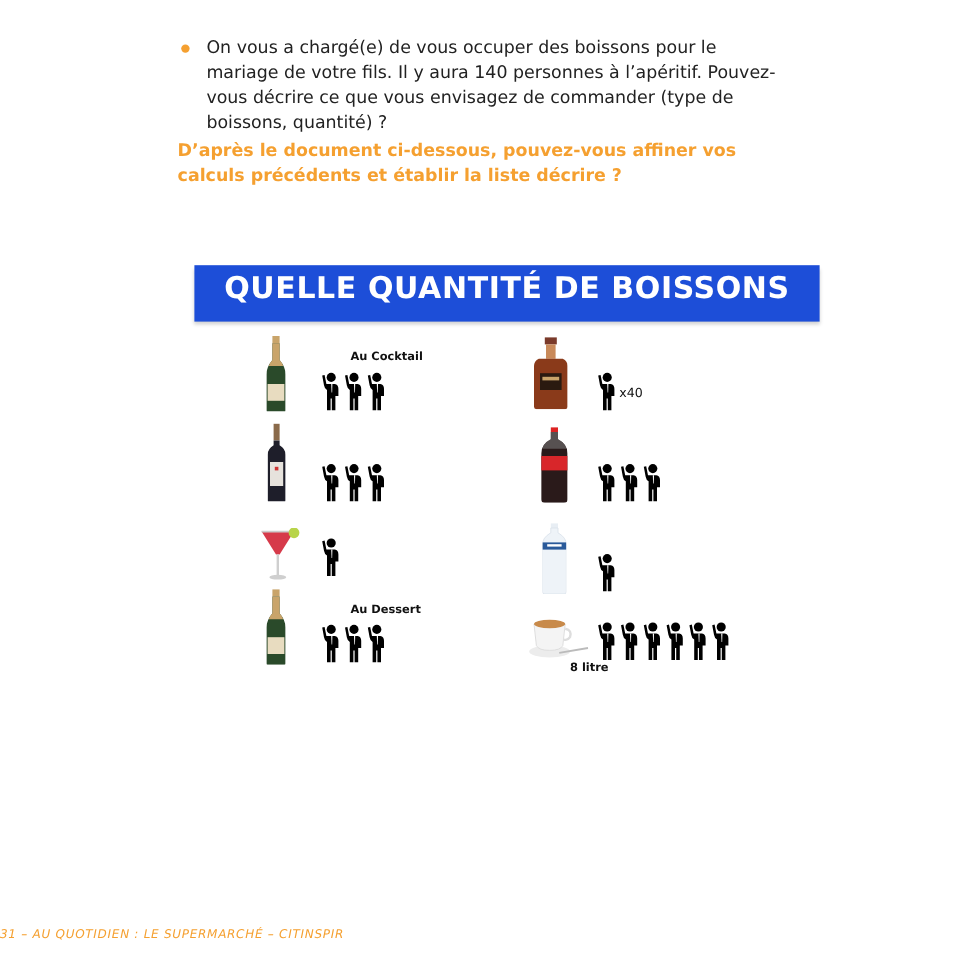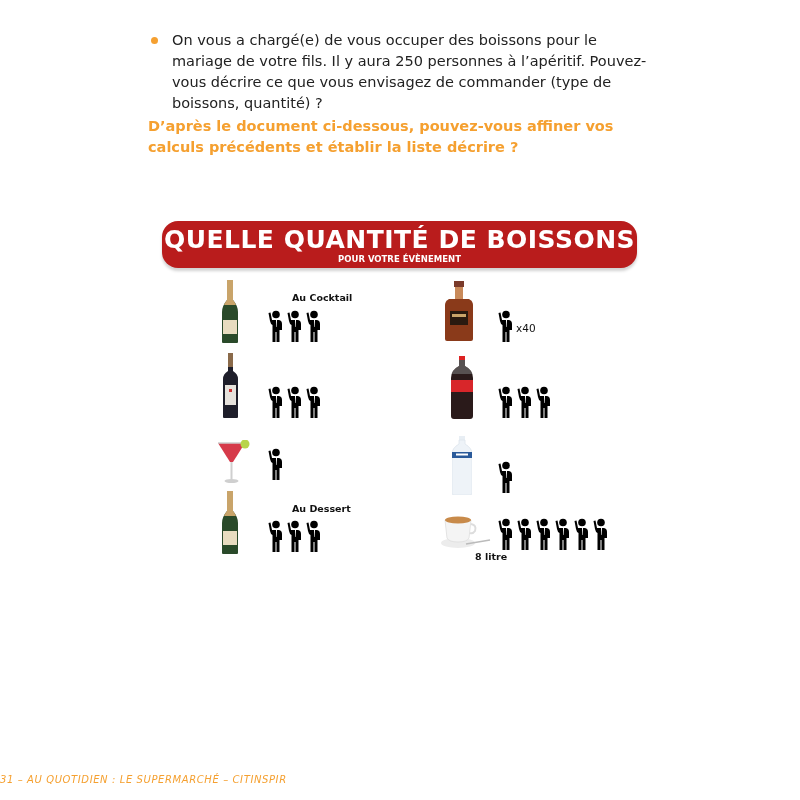--- a/index.html
+++ b/index.html
@@ -2,42 +2,41 @@
 <html><head>
 <meta charset="utf-8">
 <style>
   html, body { margin:0; padding:0; background:#ffffff; }
   body { width:800px; height:800px; position:relative; overflow:hidden; font-family:"DejaVu Sans", sans-serif; }
 
   .question { position:absolute; left:172px; top:30px; width:480px; font-size:14.5px; line-height:21px; color:#222; }
   .bullet { position:absolute; left:151px; top:37px; width:7px; height:7px; border-radius:50%; background:#f5a030; }
   .instruction { position:absolute; left:148px; top:116px; width:500px; font-size:14.5px; line-height:21px; font-weight:bold; color:#f5a030; }
 
-  .banner { position:absolute; left:162px; top:221px; width:475px; height:47px; background:#b91c1c; box-shadow:0 3px 3px rgba(0,0,0,0.18); text-align:center; color:#fff;border-radius:16px; }
+  .banner { position:absolute; left:162px; top:221px; width:521px; height:47px; background:#1d4ed8; box-shadow:0 3px 3px rgba(0,0,0,0.18); text-align:center; color:#fff; }
   .banner-title { font-family:"DejaVu Sans", sans-serif; font-weight:bold; font-size:25px; letter-spacing:0.5px; line-height:28px; margin-top:5px; }
   .banner-sub { font-weight:bold; font-size:8.5px; line-height:10px; }
 
   .drink { position:absolute; }
   .label { position:absolute; font-weight:bold; font-size:9.5px; color:#111; white-space:nowrap;margin-left:28px; }
   .people { position:absolute; display:flex; gap:3px; }
   .person { width:16px; height:32px; }
   .mult { position:absolute; font-weight:normal; font-size:10.5px; color:#111; }
 
   .footer { position:absolute; left:0; width:800px; top:774px; font-size:10px; color:#f5a030; font-style:italic; letter-spacing:0.6px; text-transform:uppercase; }
 </style>
 </head>
 <body>
 
 <div class="bullet"></div>
-<div class="question">On vous a chargé(e) de vous occuper des boissons pour le mariage de votre fils. Il y aura 250 personnes à l’apéritif. Pouvez-vous décrire ce que vous envisagez de commander (type de boissons, quantité) ?</div>
+<div class="question">On vous a chargé(e) de vous occuper des boissons pour le mariage de votre fils. Il y aura 140 personnes à l’apéritif. Pouvez-vous décrire ce que vous envisagez de commander (type de boissons, quantité) ?</div>
 <div class="instruction">D’après le document ci-dessous, pouvez-vous affiner vos calculs précédents et établir la liste décrire ?</div>
 
 <div class="banner">
   <div class="banner-title">QUELLE QUANTITÉ DE BOISSONS</div>
-  <div class="banner-sub">POUR VOTRE ÉVÈNEMENT</div>
 </div>
 
 <svg width="0" height="0" style="position:absolute">
   <defs>
     <symbol id="person" viewBox="0 0 16 32">
       <circle cx="9" cy="4.5" r="3.8" fill="#000"></circle>
       <path d="M1.5 3 L3.5 2.5 L5 10 L6 10 L12 10 Q15 10.5 15 14 L15 20 L12.5 20 L12.5 32 L9.5 32 L9.5 22 L8.5 22 L8.5 32 L5.5 32 L5.5 15 Q3.5 14 3 11 Z" fill="#000"></path>
       <path d="M9 10 L10 10 L9.8 17 L9.3 17 Z" fill="#fff"></path>
     </symbol>
   </defs>

